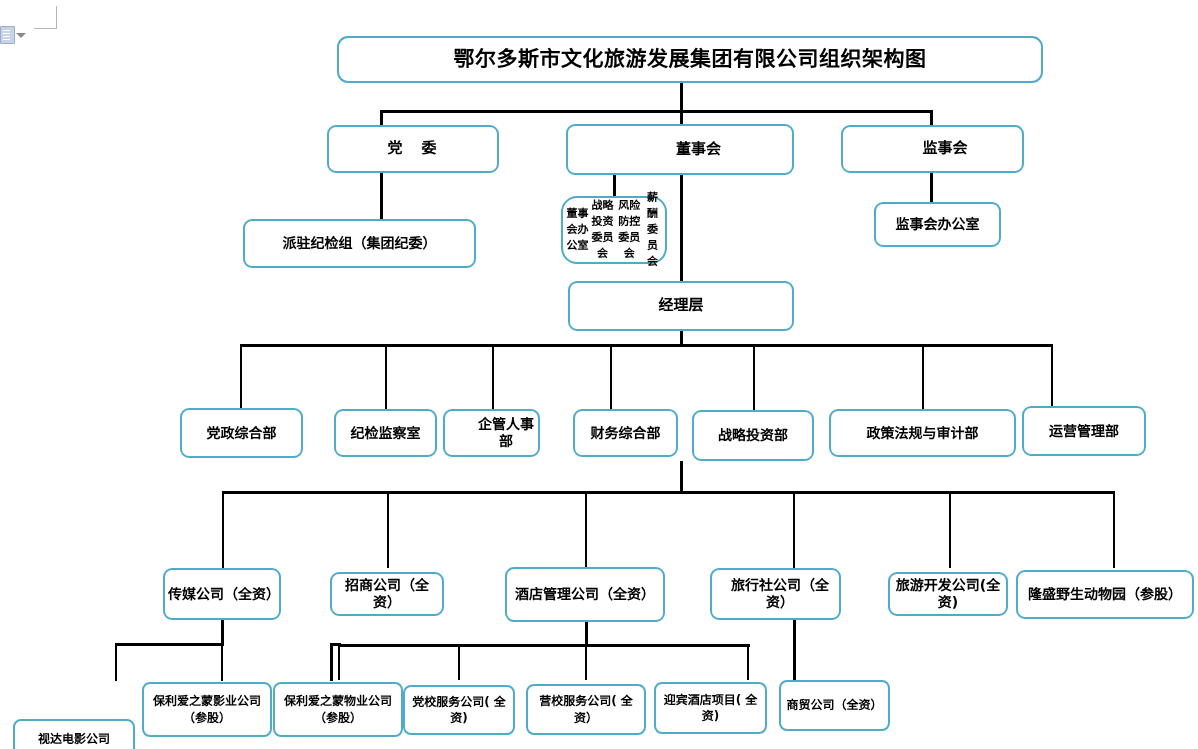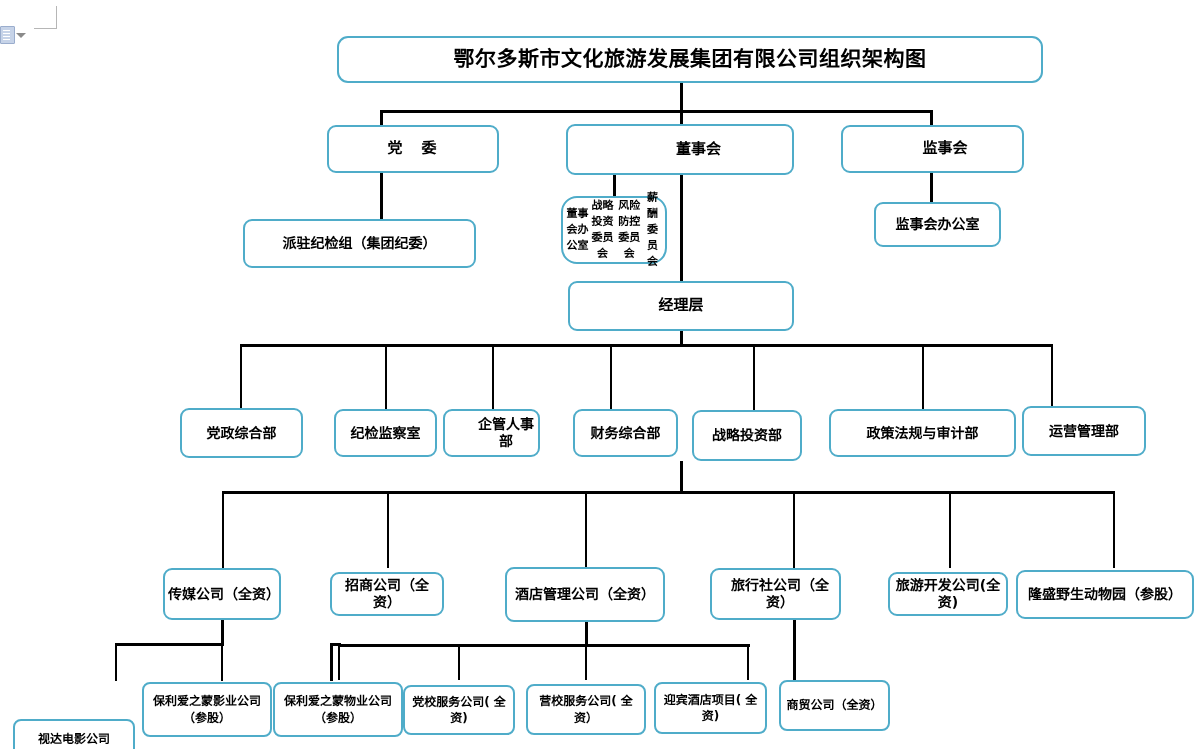--- a/index.html
+++ b/index.html
@@ -177,21 +177,21 @@
   <div class="vline thin" style="left:492px; top:344px; height:66px;"></div>
   <div class="vline thin" style="left:610px; top:344px; height:66px;"></div>
   <div class="vline thin" style="left:753px; top:344px; height:66px;"></div>
   <div class="vline thin" style="left:922px; top:344px; height:66px;"></div>
   <div class="vline thin" style="left:1051px; top:344px; height:66px;"></div>
 
   <div class="node dept" style="left:180px; top:408px; width:123px; height:50px;">党政综合部</div>
   <div class="node dept" style="left:334px; top:409px; width:103px; height:48px;">纪检监察室</div>
   <div class="node dept" style="left:443px; top:409px; width:97px; height:48px;padding-left:32px;">企管人事部</div>
   <div class="node dept" style="left:558px; top:409px; width:105px; height:48px;margin-left:15px;">财务综合部</div>
-  <div class="node dept" style="left:692px; top:410px; width:110px; height:51px;">战略投资部</div>
+  <div class="node dept" style="left:692px; top:410px; width:122px; height:51px;">战略投资部</div>
   <div class="node dept" style="left:829px; top:409px; width:187px; height:48px;">政策法规与审计部</div>
   <div class="node dept" style="left:1022px; top:406px; width:124px; height:50px;">运营管理部</div>
 
   <div class="vline" style="left:680px; top:461px; height:32px;"></div>
   <div class="hline" style="left:222px; top:491px; width:893px; height:3px;"></div>
   <div class="vline thin" style="left:222px; top:491px; height:77px;"></div>
   <div class="vline thin" style="left:387px; top:491px; height:77px;"></div>
   <div class="vline thin" style="left:585px; top:491px; height:77px;"></div>
   <div class="vline thin" style="left:793px; top:491px; height:77px;"></div>
   <div class="vline thin" style="left:949px; top:491px; height:77px;"></div>

